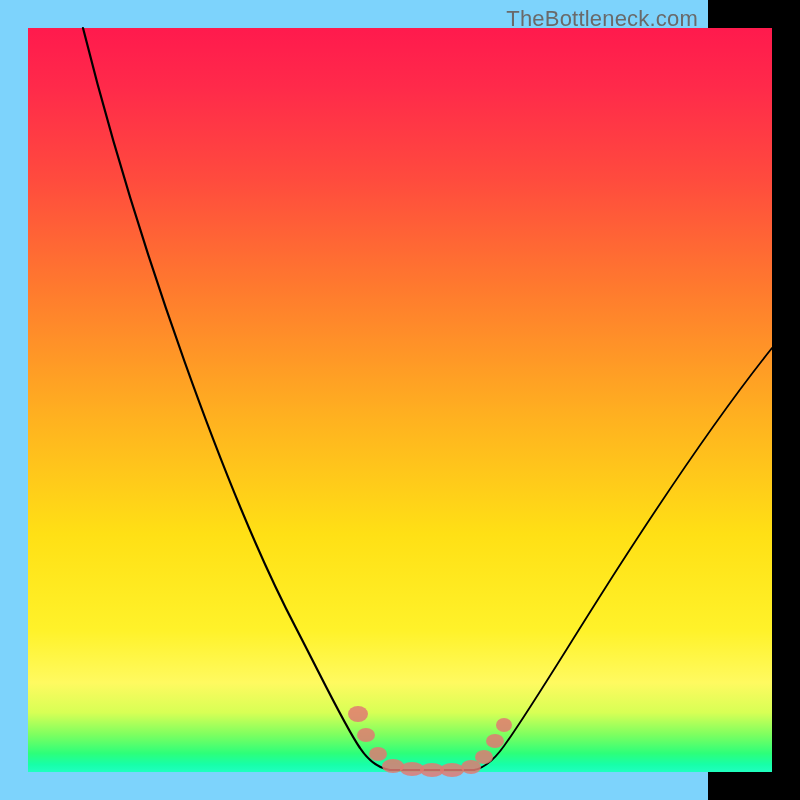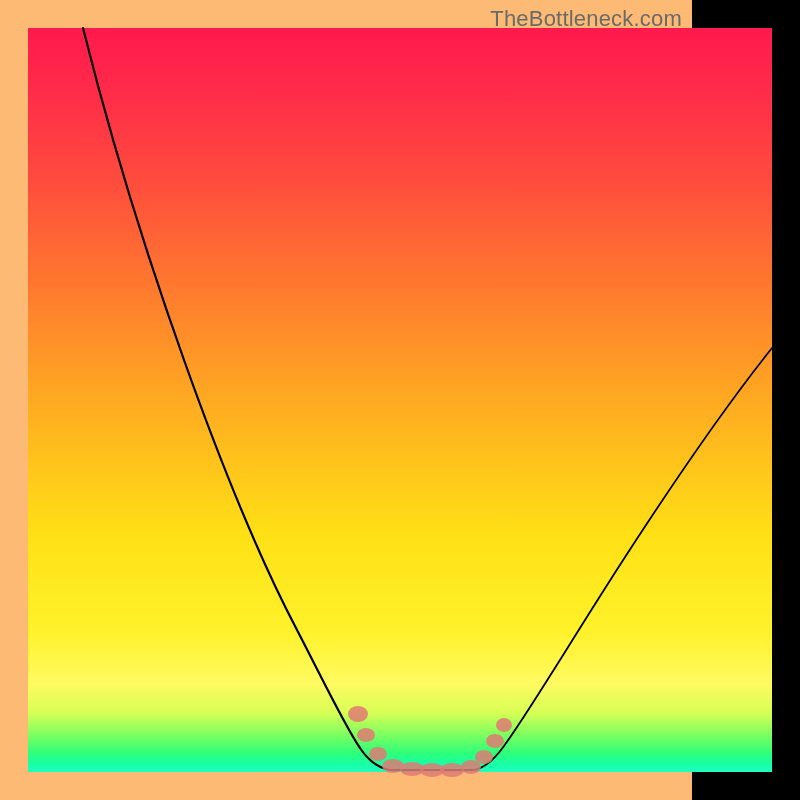--- a/index.html
+++ b/index.html
@@ -9,21 +9,22 @@
     height: 800px;
     background: #000;
     overflow: hidden;
   }
   .frame {
     position: absolute;
     left: 0;
     top: 0;
     width: 692px;
     height: 800px;
-    background: #fdba74;
+    background: #7dd3fc;
+    padding-left: 16px;
   }
   .plot-area {
     position: absolute;
     left: 28px;
     top: 28px;
     width: 744px;
     height: 744px;
     
     background: linear-gradient(
       to bottom,

